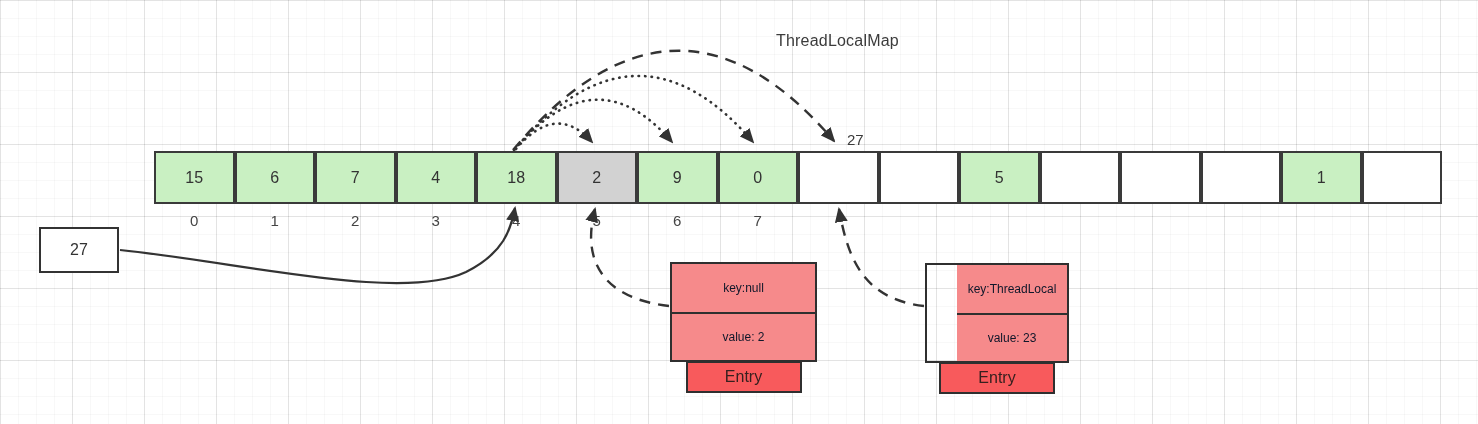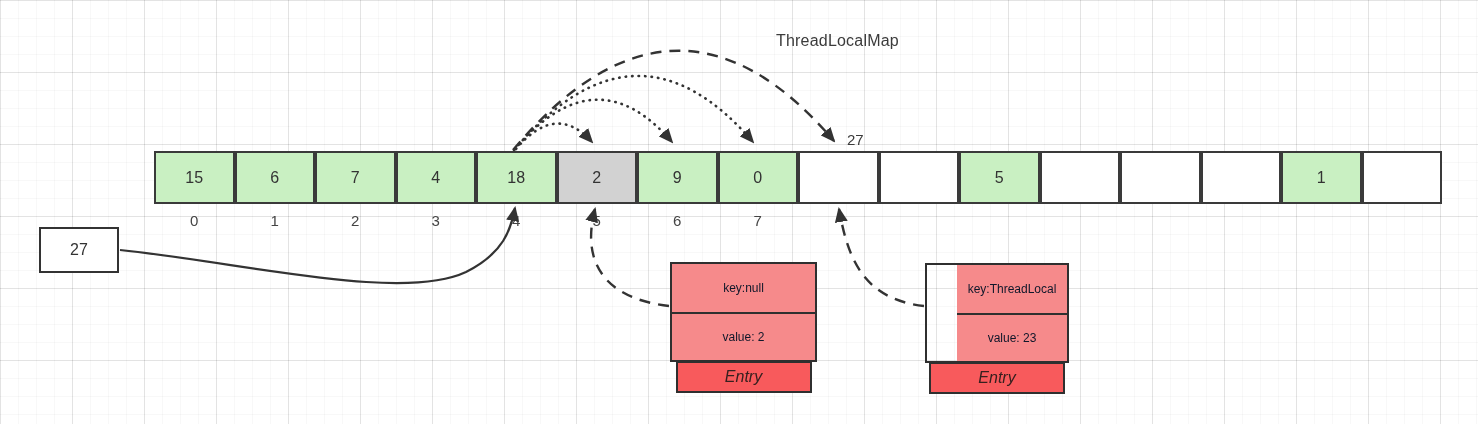--- a/index.html
+++ b/index.html
@@ -78,29 +78,28 @@
   .entry-main { border: 2px solid var(--entry_border, #2f2f2f); }
   .entry-row {
     height: 48px;
     background: var(--entry_row_fill, #f68a8b);
     display: flex; align-items: center; justify-content: center;
     font-size: 12px;
     color: #0f172a;
   }
   .entry-row + .entry-row { border-top: 2px solid var(--entry_border, #2f2f2f); }
   .entry-footer {
-    width: 136px;
+    width: 116px;
     height: 32px;
     margin: -1px auto 0 auto;
     border: 2px solid var(--entry_border, #2f2f2f);
     background: var(--entry_footer_fill, #f85a5c);
     display: flex; align-items: center; justify-content: center;
     font-size: 16px;
     color: #37201f;
-    font-style: italic;
   }
   .entry-1 { left: 670px; top: 262px; }
   .entry-1 .entry-main { width: 147px; }
   .entry-2 { left: 925px; top: 263px; }
   .entry-2 .entry-main { width: 144px; padding-left: 30px; }
 
   
   .overlay {
     position: absolute;
     left: 0; top: 0;

